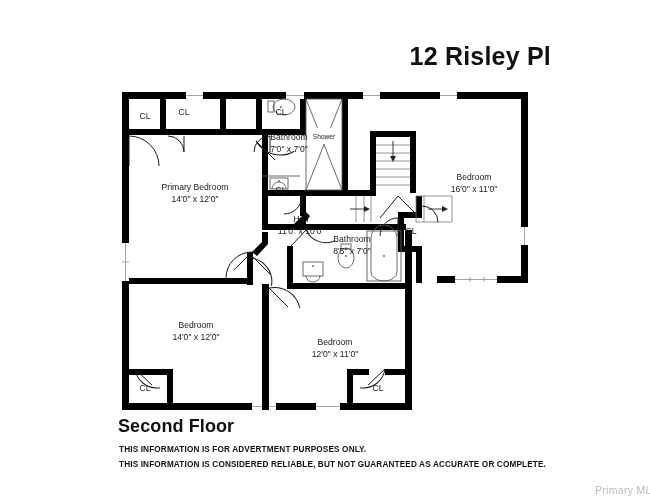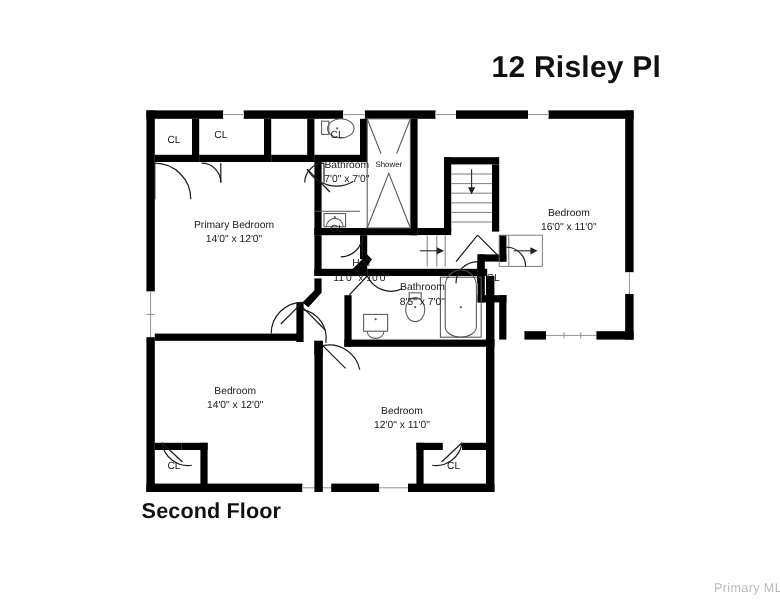--- a/index.html
+++ b/index.html
@@ -375,16 +375,20 @@
       <text class="cl-lbl" x="281" y="193" text-anchor="middle">CL</text>
       <text class="cl-lbl" x="411" y="234" text-anchor="middle">CL</text>
       <text class="cl-lbl" x="145" y="391" text-anchor="middle">CL</text>
       <text class="cl-lbl" x="378" y="391" text-anchor="middle">CL</text>
     </g>
 
   </svg>
 
   <div id="floor-label">Second Floor</div>
 
+  <div id="disclaimer">
+    <div>THIS INFORMATION IS FOR ADVERTMENT PURPOSES ONLY.</div>
+    <div>THIS INFORMATION IS CONSIDERED RELIABLE, BUT NOT GUARANTEED AS ACCURATE OR COMPLETE.</div>
+  </div>
 
   <div id="watermark">Primary MLS</div>
 
 </div>
 
 </body></html>

